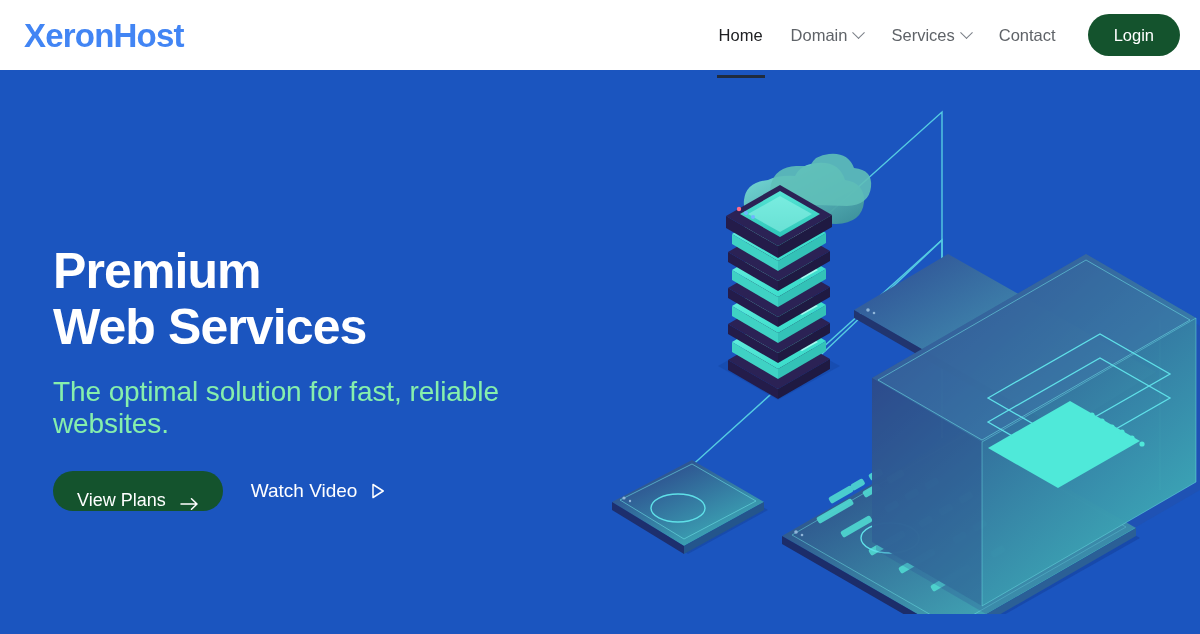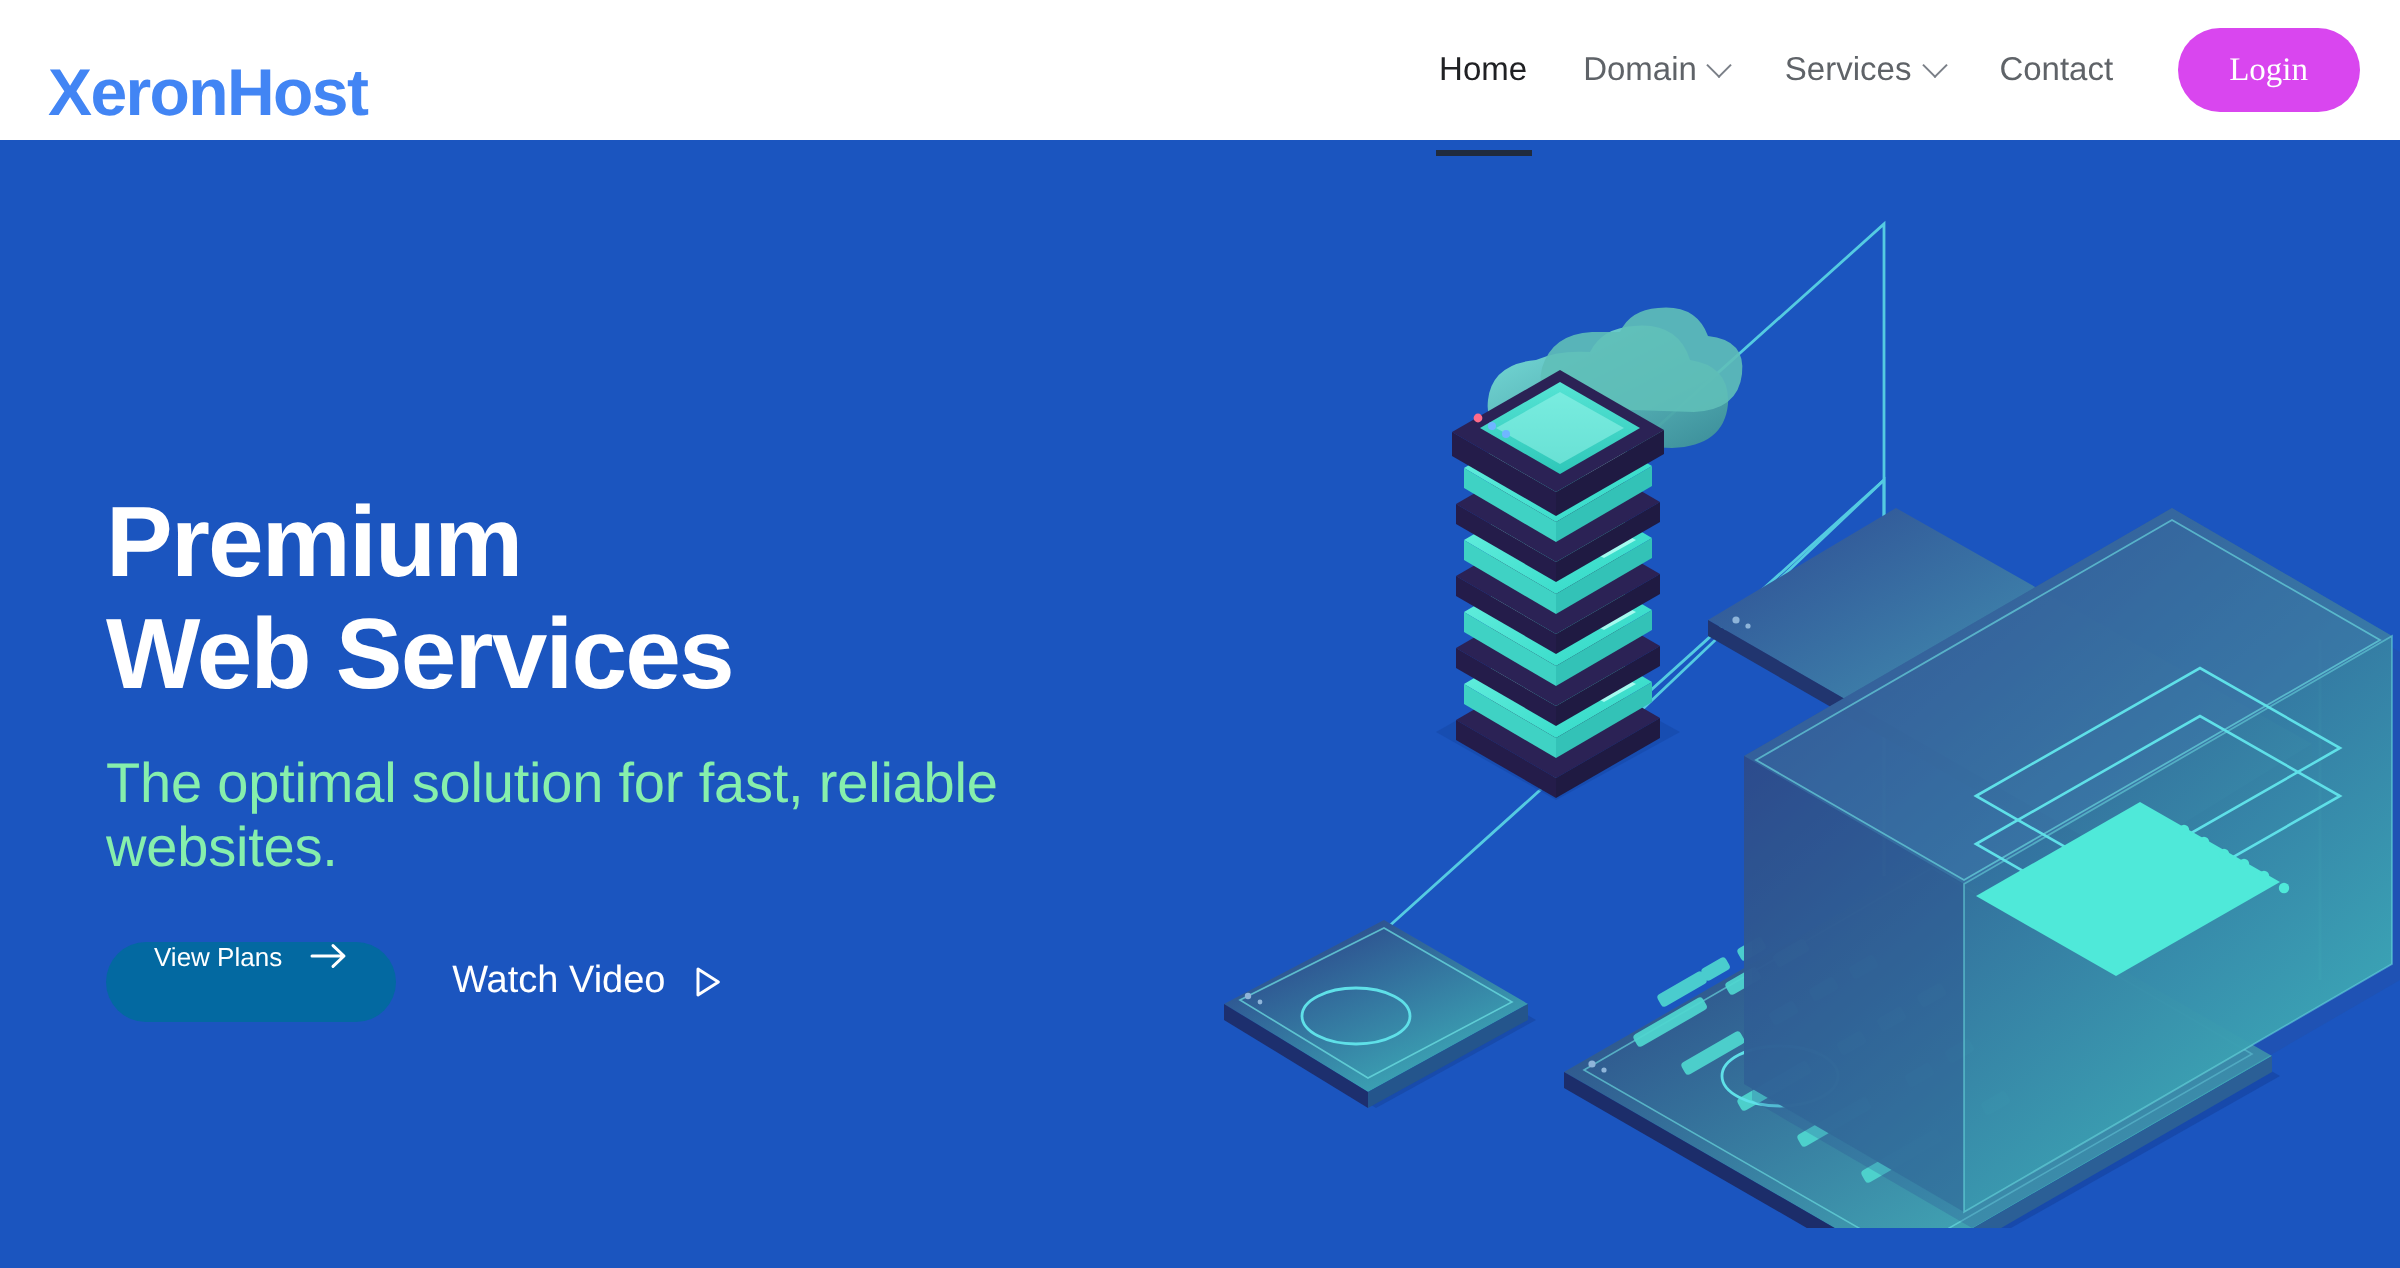--- a/index.html
+++ b/index.html
@@ -41,21 +41,20 @@
     left: 24px;
     top: 50%;
     transform: translateY(-50%);
     font-size: 33px;
     font-weight: 700;
     letter-spacing: -0.8px;
     color: #4285f4;
     line-height: 1;
     white-space: nowrap;
     cursor: pointer;
-    margin-top: 11px;
   }
 
   .nav {
     position: absolute;
     right: 10px;
     top: 0;
     height: 70px;
     display: flex;
     align-items: center;
     gap: 0;
@@ -91,30 +90,30 @@
     height: 9px;
     border-right: 1.6px solid #7a7f87;
     border-bottom: 1.6px solid #7a7f87;
     transform: rotate(45deg) translate(-2px, -2px);
     margin-left: 2px;
   }
 
   .login-btn {
     margin-left: 18px;
     margin-right: 10px;
-    background: #d946ef;
+    background: #14532d;
     color: #ffffff;
     font-size: 16.5px;
     border: none;
     border-radius: 999px;
     padding: 0 26px;
     height: 42px;
     line-height: 42px;
     cursor: pointer;
-    font-family: Liberation Serif, serif;
+    font-family: Liberation Sans, sans-serif;
   }
 
   
   .hero {
     position: absolute;
     top: 70px; left: 0;
     width: 1200px;
     height: 544px;
     background: #1b55bf;
     overflow: hidden;
@@ -145,29 +144,29 @@
 
   .hero-actions {
     margin-top: 31px;
     display: flex;
     align-items: center;
     gap: 28px;
   }
 
   .view-plans {
     display: inline-flex;
-    align-items: flex-start;
+    align-items: flex-end;
     gap: 14px;
-    background: #0369a1;
+    background: #14532d;
     color: #ffffff;
     border: none;
     border-radius: 999px;
     height: 40px;
     padding: 0 24px;
-    font-size: 13px;
+    font-size: 18px;
     cursor: pointer;
     font-family: "Liberation Sans", sans-serif;
   }
   .arrow-icon { display: block; }
 
   .watch-video {
     display: inline-flex;
     align-items: center;
     gap: 14px;
     color: #ffffff;

